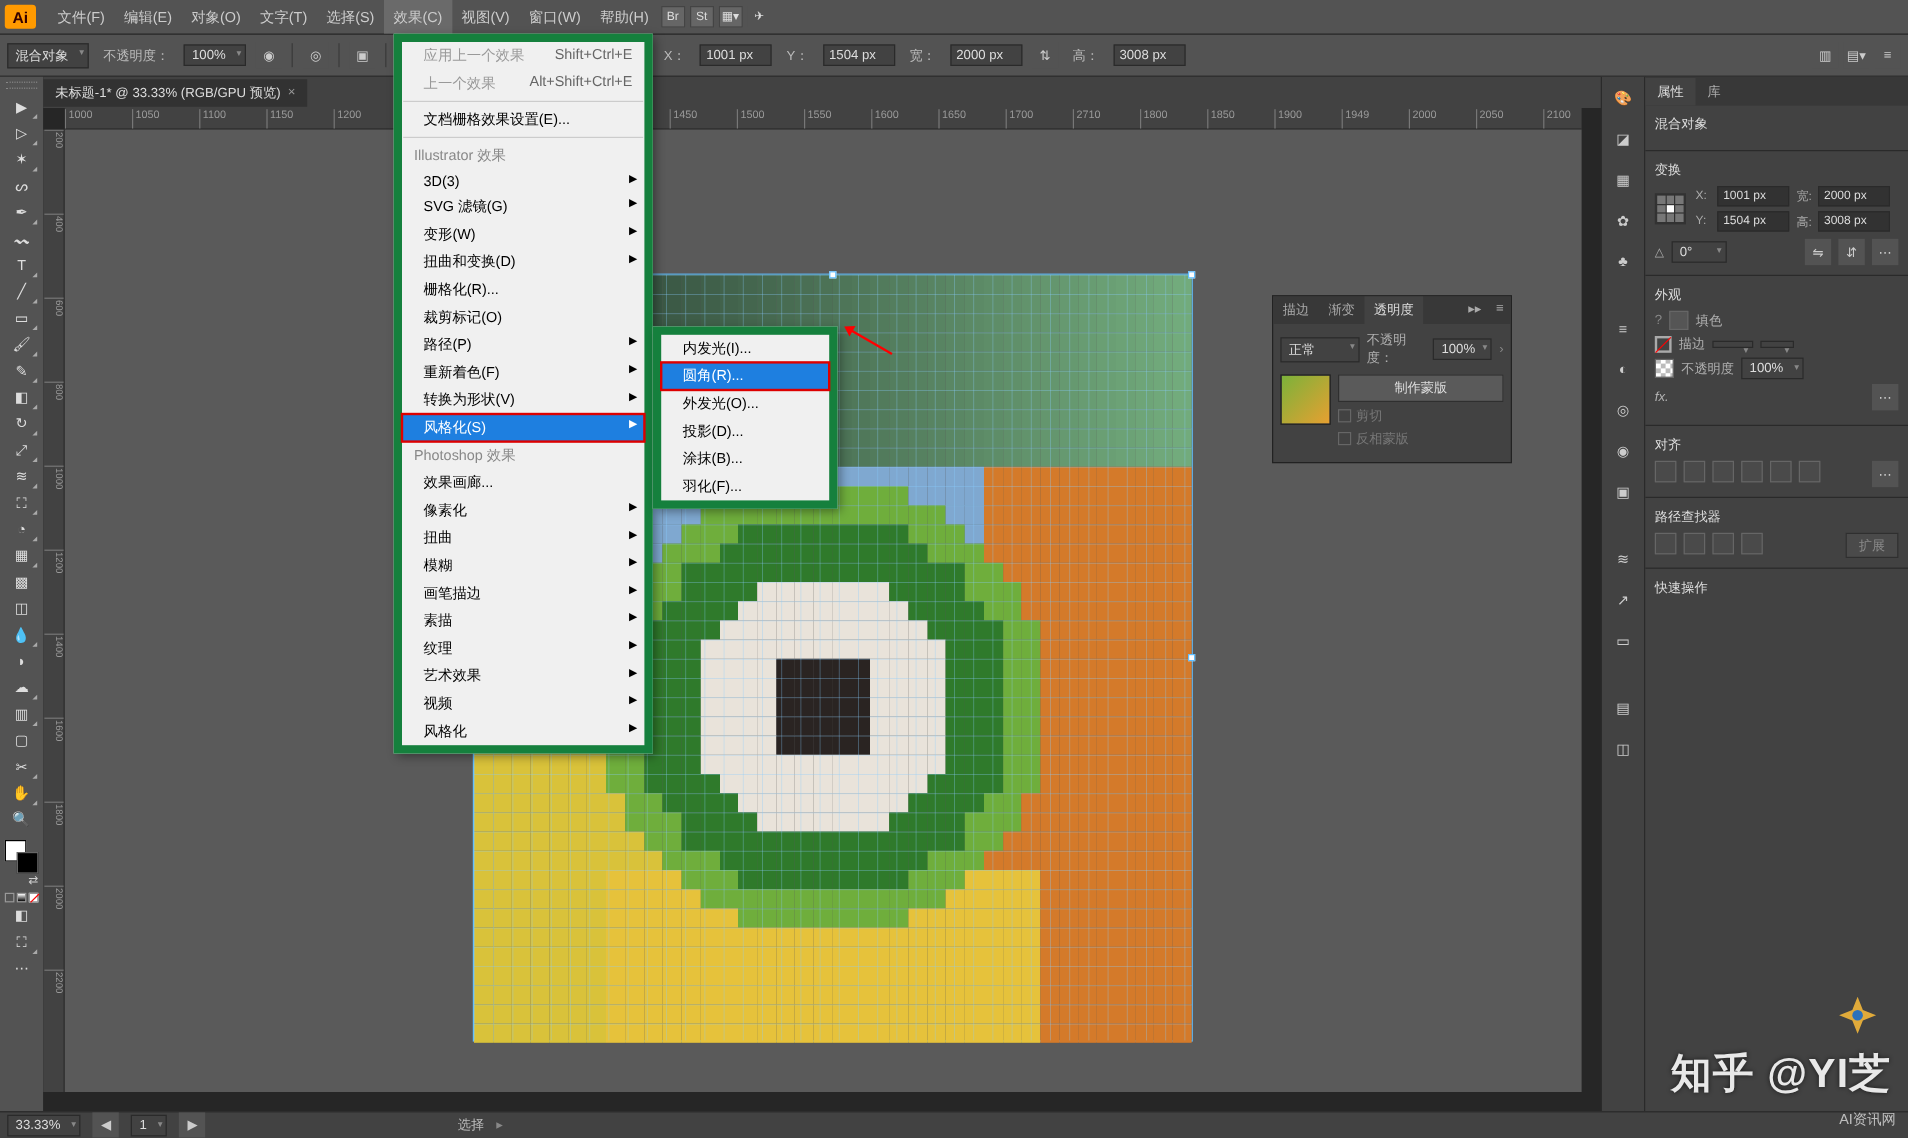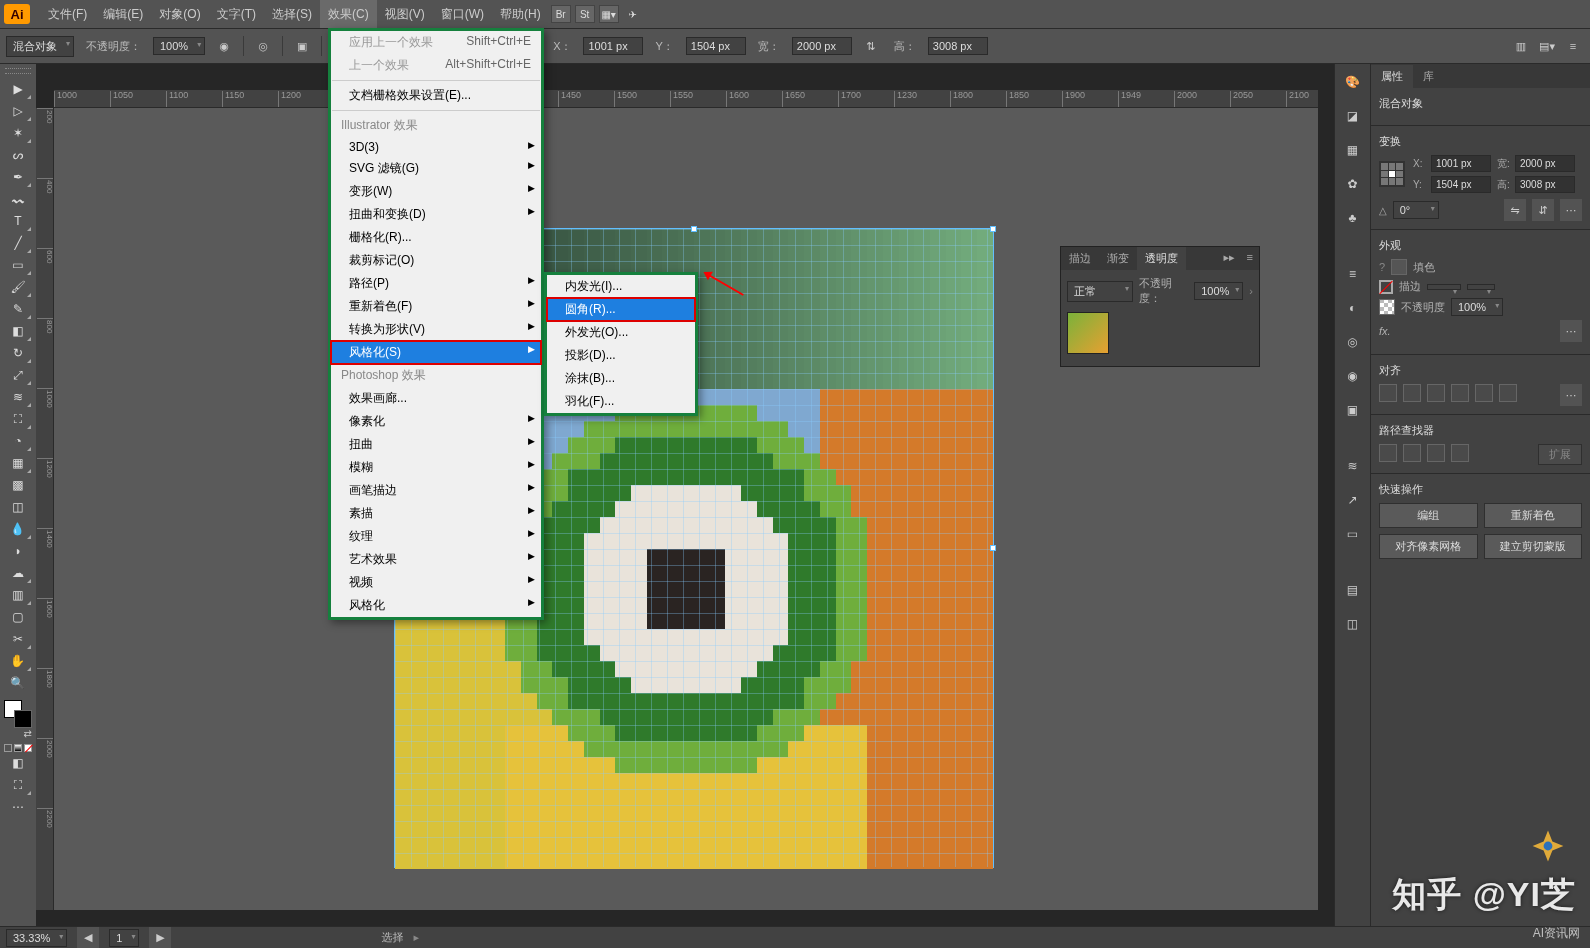--- a/index.html
+++ b/index.html
@@ -63,21 +63,21 @@
 .appearance-row { display:flex; align-items:center; gap:6px; margin:4px 0; }
 .swatch-sm { width:16px; height:16px; border:1px solid #666; }
 .quick-btns { display:flex; flex-direction:column; gap:6px; }
 .quick-btn { background:#5a5a5a; color:#ddd; text-align:center; padding:4px 0; border:1px solid #2f2f2f; cursor:pointer; font-size:11px; }
 .quick-row { display:flex; gap:6px; }
 .quick-row .quick-btn { flex:1; }
 .alignrow { display:flex; gap:6px; margin-top:4px; }
 .alignrow .ic { width:18px; height:18px; border:1px solid #666; background:#4a4a4a; }
 .statusbar { position:absolute; bottom:0; left:0; right:0; height:22px; background:#424242; border-top:1px solid #2a2a2a; display:flex; align-items:center; padding:0 6px; gap:10px; font-size:11px; color:#bbb; }
 
-.ddmenu { position:absolute; background:#f0f0f0; color:#000; font-size:12px; box-shadow:3px 3px 8px rgba(0,0,0,.4); border:3px solid #15803d; z-index:100; }
+.ddmenu { position:absolute; background:#f0f0f0; color:#000; font-size:12px; box-shadow:3px 3px 8px rgba(0,0,0,.4); border:7px solid #15803d; z-index:100; }
 .dd-item { padding:3px 24px 3px 18px; white-space:nowrap; cursor:default; position:relative; }
 .dd-item.highlight { background:#1e7fe0; color:#fff; }
 .dd-item.redbox { outline:2px solid #d00; outline-offset:-1px; }
 .dd-item.disabled { color:#999; }
 .dd-item .shortcut { position:absolute; right:10px; color:#666; }
 .dd-item .sub-arrow { position:absolute; right:6px; font-size:9px; }
 .dd-sep { height:1px; background:#ccc; margin:3px 1px; }
 .dd-header { padding:3px 12px 3px 10px; color:#888; }
 .submenu { position:absolute; }
 
@@ -191,37 +191,43 @@
         <span style="background:#fff;position:relative">
           <i style="position:absolute;width:10px;height:1px;background:red;transform:rotate(-45deg);top:3px;left:-1px"></i>
         </span>
       </div>
     <div class="tool">◧</div>
     <div class="tool">⛶<span class="tri"></span></div>
     <div class="tool">⋯</div>
   </div>
 
   <div class="doc-area">
+    <div class="doc-tabs">
+      <div class="doc-tab">
+        <span>未标题-1* @ 33.33% (RGB/GPU 预览)</span>
+        <span class="close">×</span>
+      </div>
+    </div>
     <div class="ruler-h" id="rulerH">
         <div class="tick" style="left: 0px;">1000</div>
         <div class="tick" style="left: 56px;">1050</div>
         <div class="tick" style="left: 112px;">1100</div>
         <div class="tick" style="left: 168px;">1150</div>
         <div class="tick" style="left: 224px;">1200</div>
         <div class="tick" style="left: 280px;">1250</div>
         <div class="tick" style="left: 336px;">1300</div>
         <div class="tick" style="left: 392px;">1350</div>
         <div class="tick" style="left: 448px;">1400</div>
         <div class="tick" style="left: 504px;">1450</div>
         <div class="tick" style="left: 560px;">1500</div>
         <div class="tick" style="left: 616px;">1550</div>
         <div class="tick" style="left: 672px;">1600</div>
         <div class="tick" style="left: 728px;">1650</div>
         <div class="tick" style="left: 784px;">1700</div>
-        <div class="tick" style="left: 840px;">1230</div>
+        <div class="tick" style="left: 840px;">2710</div>
         <div class="tick" style="left: 896px;">1800</div>
         <div class="tick" style="left: 952px;">1850</div>
         <div class="tick" style="left: 1008px;">1900</div>
         <div class="tick" style="left: 1064px;">1949</div>
         <div class="tick" style="left: 1120px;">2000</div>
         <div class="tick" style="left: 1176px;">2050</div>
         <div class="tick" style="left: 1232px;">2100</div>
       </div>
     <div class="ruler-v" id="rulerV">
         <div class="tick" style="top: 0px;">200</div>
@@ -1958,30 +1964,20 @@
         <div class="ic"></div>
         <div class="ic"></div>
         <div class="ic"></div>
         <div class="ic"></div>
         <span style="flex:1"></span>
         <span class="quick-btn" style="padding:2px 10px;background:#4a4a4a;color:#888">扩展</span>
       </div>
     </div>
     <div class="panel-body" style="border-bottom:none">
       <div class="panel-title">快速操作</div>
-      <div class="quick-btns">
-        <div class="quick-row">
-          <div class="quick-btn">编组</div>
-          <div class="quick-btn">重新着色</div>
-        </div>
-        <div class="quick-row">
-          <div class="quick-btn">对齐像素网格</div>
-          <div class="quick-btn">建立剪切蒙版</div>
-        </div>
-      </div>
     </div>
   </div>
 </div>
 
 <div class="ddmenu" style="left:328px;top:28px;width:216px">
   <div class="dd-item disabled"><span>应用上一个效果</span><span class="shortcut">Shift+Ctrl+E</span></div>
   <div class="dd-item disabled"><span>上一个效果</span><span class="shortcut">Alt+Shift+Ctrl+E</span></div>
   <div class="dd-sep"></div>
   <div class="dd-item">文档栅格效果设置(E)...</div>
   <div class="dd-sep"></div>
@@ -2029,20 +2025,31 @@
   </div>
   <div class="transp-body">
     <div class="transp-row">
       <span class="opt-combo" style="min-width:66px">正常</span>
       <span>不透明度：</span>
       <span class="opt-combo" style="min-width:46px">100%</span>
       <span style="color:#888">›</span>
     </div>
     <div class="transp-row" style="align-items:flex-start">
       <div class="transp-thumb"></div>
+      <div style="flex:1;display:flex;flex-direction:column;gap:4px">
+        <div class="quick-btn" style="padding:3px 0">制作蒙版</div>
+        <label style="color:#777;display:flex;gap:4px;align-items:center">
+            <span style="width:11px;height:11px;border:1px solid #666;display:inline-block"></span>
+            <span>剪切</span>
+          </label>
+        <label style="color:#777;display:flex;gap:4px;align-items:center">
+            <span style="width:11px;height:11px;border:1px solid #666;display:inline-block"></span>
+            <span>反相蒙版</span>
+          </label>
+      </div>
     </div>
   </div>
 </div>
 
 <div class="statusbar">
   <span class="opt-combo">33.33%</span>
   <span class="icon-btn">◀</span>
   <span class="opt-combo" style="min-width:30px">1</span>
   <span class="icon-btn">▶</span>
   <span style="margin-left:200px">选择</span>

